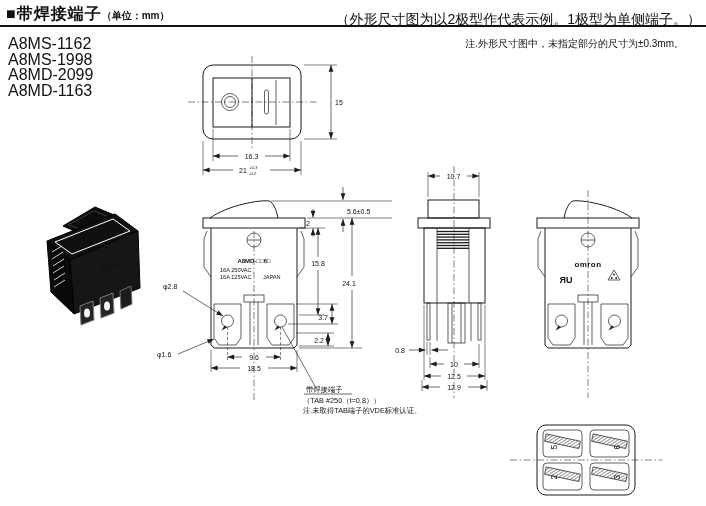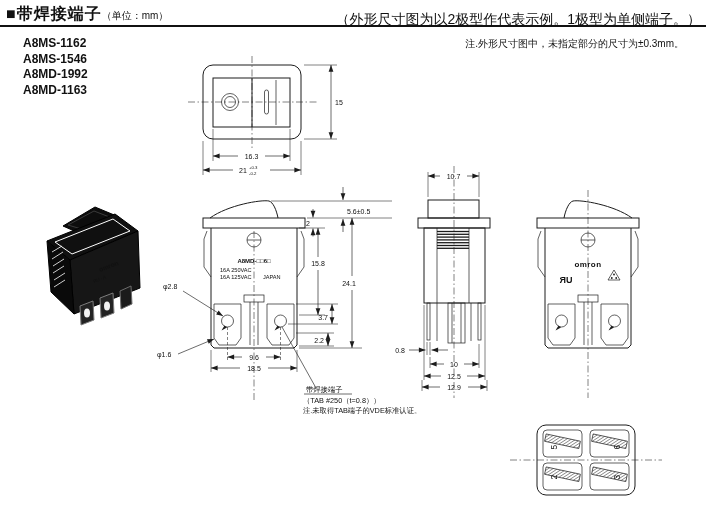--- a/index.html
+++ b/index.html
@@ -1,25 +1,25 @@
 <!DOCTYPE html>
 <html><head>
 <meta charset="utf-8">
 <style>
   html,body{margin:0;padding:0;background:#e8e8e8;}
   .page{
     position:relative;width:706px;height:506px;background:#ffffff;
     font-family:"Liberation Sans",sans-serif;color:#111;overflow:hidden;
   }
   .hdr-title{position:absolute;left:6px;top:4px;font-size:16px;font-weight:bold;letter-spacing:1px;}
-  .hdr-title .unit{font-size:10px;font-weight:normal;letter-spacing:0;text-align:right;}
+  .hdr-title .unit{font-size:10px;font-weight:bold;letter-spacing:0;text-align:right;}
   .hdr-note{position:absolute;right:5px;top:11px;font-size:14px;}
   .hdr-rule{position:absolute;left:0;top:25px;width:706px;height:2px;background:#111;}
   .tol-note{position:absolute;right:22px;top:37px;font-size:10px;}
-  .models{position:absolute;left:23px;top:36px;font-size:12px;line-height:15.5px;font-weight:bold;}
+  .models{position:absolute;left:8px;top:36px;font-size:16px;line-height:15.5px;}
   svg{position:absolute;left:0;top:0;}
   .ln{fill:none;stroke:#1c1c1c;stroke-width:1;}
   .thin{fill:none;stroke:#1c1c1c;stroke-width:.7;}
   .dimline{fill:none;stroke:#1c1c1c;stroke-width:.65;}
   .ext{fill:none;stroke:#1c1c1c;stroke-width:.55;}
   .cl{fill:none;stroke:#1c1c1c;stroke-width:.55;stroke-dasharray:7 2.5 1.5 2.5;}
   .dsh{fill:none;stroke:#1c1c1c;stroke-width:.55;stroke-dasharray:3 2;}
   text{fill:#111;font-family:"Liberation Sans",sans-serif;}
   .dimtxt{font-size:7px;}
   .tol{font-size:4.3px;}
@@ -33,22 +33,22 @@
 
 <div class="page">
 
   <div class="hdr-title"><span>■带焊接端子</span><span class="unit">（单位：mm）</span></div>
   <div class="hdr-note">（外形尺寸图为以2极型作代表示例。1极型为单侧端子。）</div>
   <div class="hdr-rule"></div>
   <div class="tol-note">注.外形尺寸图中，未指定部分的尺寸为±0.3mm。</div>
 
   <div class="models">
     <div>A8MS-1162</div>
-    <div>A8MS-1546</div>
-    <div>A8MD-1992</div>
+    <div>A8MS-1998</div>
+    <div>A8MD-2099</div>
     <div>A8MD-1163</div>
   </div>
 
   <svg width="706" height="506" viewBox="0 0 706 506">
     <defs>
       <marker id="ah" viewBox="0 0 10 10" refX="9.5" refY="5" markerWidth="8" markerHeight="7" orient="auto-start-reverse" markerUnits="userSpaceOnUse">
         <path d="M0,1.6 L9.5,5 L0,8.4 Z" fill="#1c1c1c"></path>
       </marker>
       <pattern id="hatch" width="2.6" height="2.6" patternUnits="userSpaceOnUse" patternTransform="rotate(45)">
         <rect width="2.6" height="2.6" fill="#fff"></rect>

